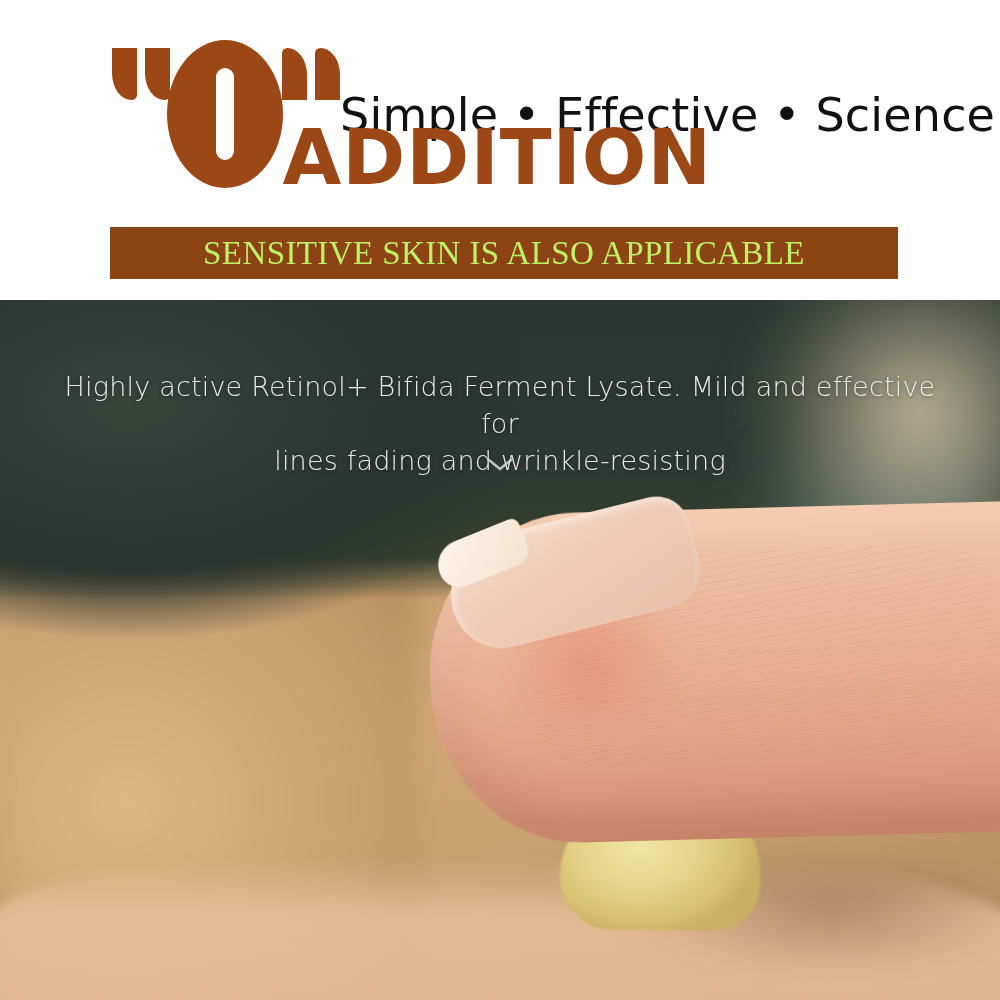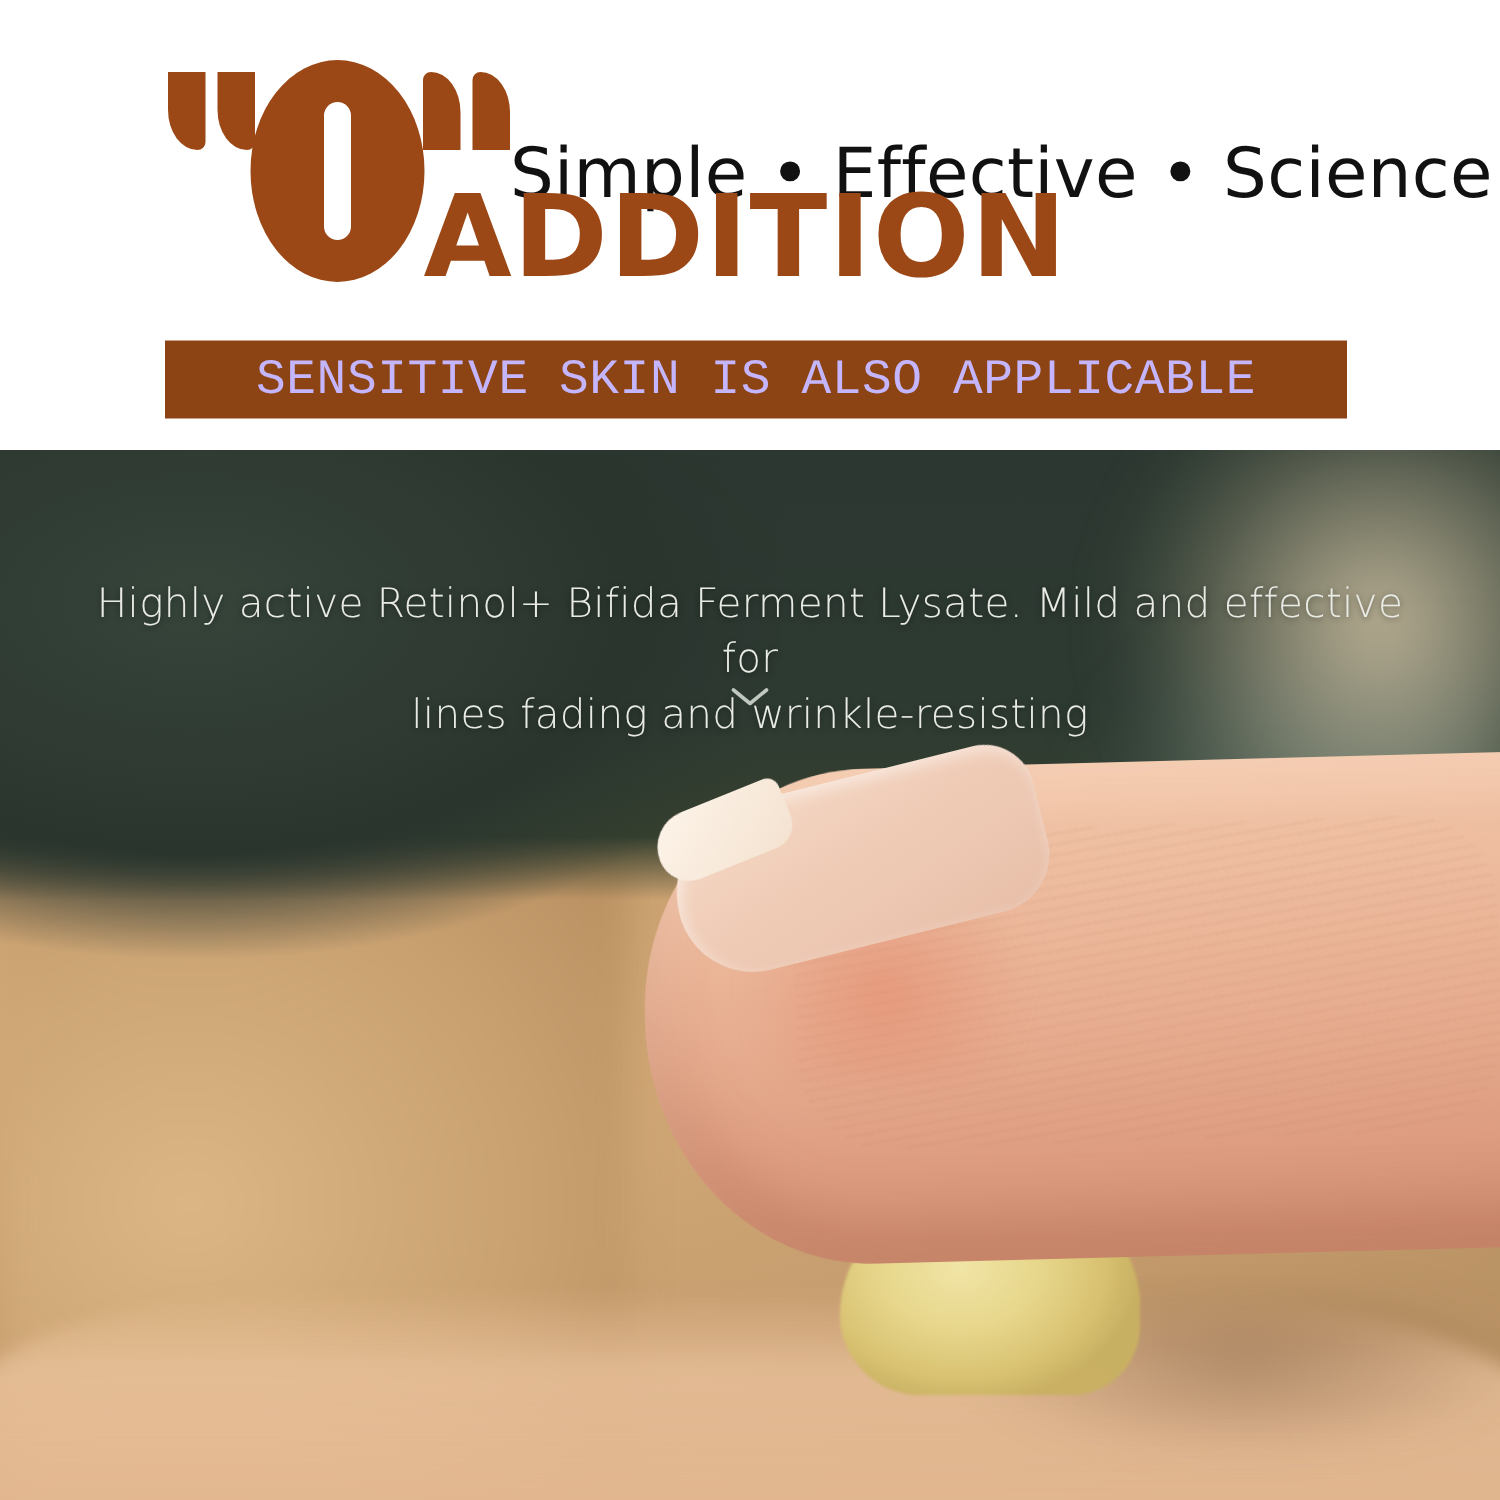--- a/index.html
+++ b/index.html
@@ -46,22 +46,22 @@
     padding-right:80px;box-sizing:border-box;
     font-size:76px;font-weight:bold;color:#9C4716;letter-spacing:1px;
     font-family:"DejaVu Sans",sans-serif;line-height:1;
   }
 
   .banner{
     position:absolute;left:110px;top:227px;width:788px;height:52px;
     background:#8C4415;display:flex;align-items:center;justify-content:center;
   }
   .banner-text{
-    font-size:33px;color:#c4b5fd;letter-spacing:.4px;white-space:nowrap;
-    font-family:Liberation Mono, monospace;
+    font-size:33px;color:#bef264;letter-spacing:.4px;white-space:nowrap;
+    font-family:Liberation Serif, serif;
   }
 
   
   .photo{position:absolute;left:0;top:300px;width:1000px;height:700px;overflow:hidden;
     background:#2d3a2f;}
 
   
   .bg-wood{
     position:absolute;left:0;top:210px;width:1000px;height:490px;
     background:
@@ -153,21 +153,20 @@
     background:radial-gradient(60% 70% at 50% 40%, rgba(120,84,58,.45) 0%, rgba(120,84,58,0) 75%);
     filter:blur(12px);
   }
 
   
   .desc{
     position:absolute;left:60px;top:68px;width:880px;text-align:center;
     color:#e8eae4;font-size:27px;line-height:37px;letter-spacing:.2px;
     font-family:"DejaVu Sans",sans-serif;font-weight:300;
     text-shadow:0 1px 4px rgba(0,0,0,.45);
-    margin-top:16px;
   }
   .chevron{
     position:absolute;left:0;top:150px;width:1000px;text-align:center;
     color:#cfd6cc;font-size:26px;line-height:1;opacity:.9;
   }
   .chevron svg{display:inline-block;}
 </style>
 </head>
 <body>
 

